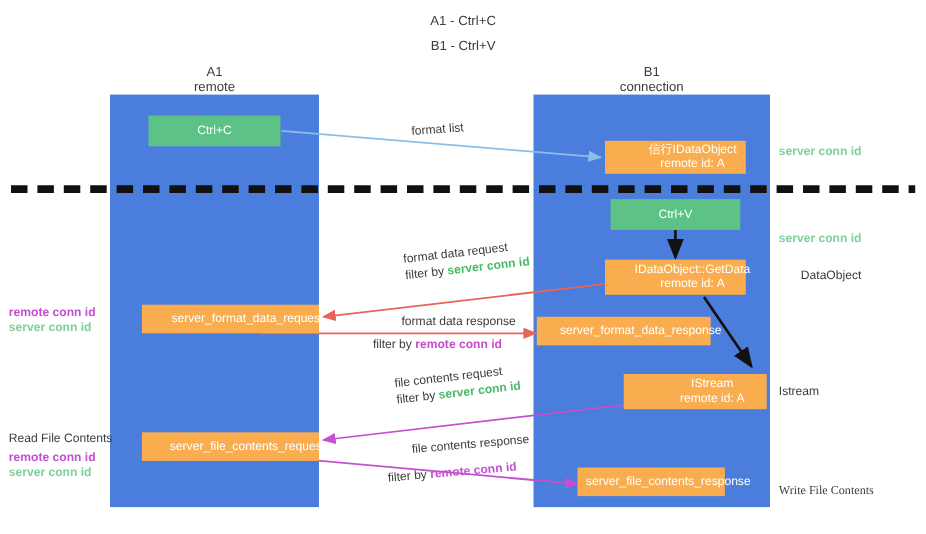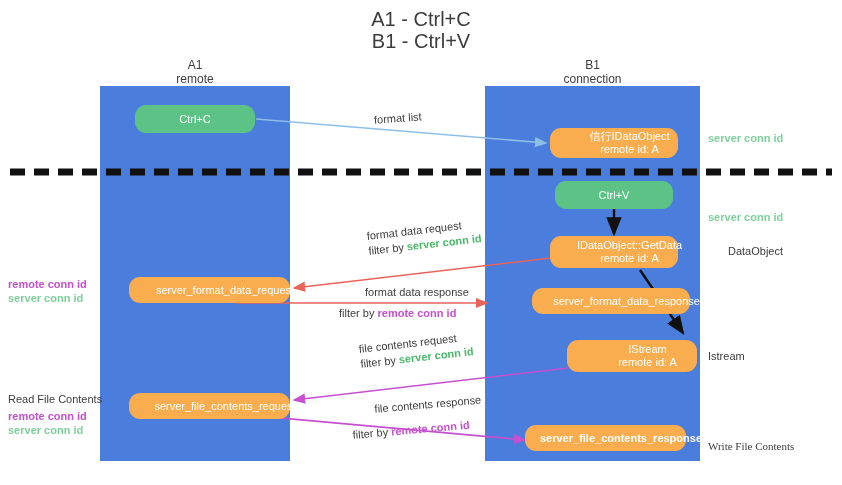--- a/index.html
+++ b/index.html
@@ -23,21 +23,21 @@
     left: 0; top: 0;
     width: 842px; height: 485px;
     overflow: visible;
   }
   .abs { position: absolute; }
 
   
   .title {
     left: 0; top: 8px; width: 842px;
     text-align: center;
-    font-size: 20px;
+    font-size: 12px;
     color: #3c3c3c;
     line-height: 22px;
   }
 
   
   .col-head {
     text-align: center;
     font-size: 12px;
     color: #3c3c3c;
     line-height: 14px;
@@ -54,21 +54,20 @@
   .box {
     display: flex;
     flex-direction: column;
     align-items: center;
     justify-content: center;
     color: #ffffff;
     font-size: 11px;
     line-height: 13px;
     text-align: center;
     box-sizing: border-box;
-    border-radius: 11px;
   }
   .box-orange { background: #f9ad4f; padding-left: 31px; }
   .box-green  { background: #5cc285; }
 
   
   .edge-label {
     font-size: 11px;
     color: #3c3c3c;
     white-space: nowrap;
     line-height: 15px;
@@ -165,29 +164,29 @@
 
   <div class="abs box box-orange" style="left:567px; top:340px; width:130px; height:32px;">
     <span>IStream</span>
     <span>remote id: A</span>
   </div>
 
   <div class="abs box box-orange" style="left:129px; top:277px; width:161px; height:26px;">
     <span>server_format_data_request</span>
   </div>
 
-  <div class="abs box box-orange" style="left:488px; top:288px; width:158px; height:26px;margin-left:44px;">
+  <div class="abs box box-orange" style="left:488px; top:288px; width:158px; height:26px;">
     <span>server_format_data_response</span>
   </div>
 
   <div class="abs box box-orange" style="left:129px; top:393px; width:161px; height:26px;">
     <span>server_file_contents_request</span>
   </div>
 
-  <div class="abs box box-orange" style="left:525px; top:425px; width:161px; height:26px;font-weight:bold;">
+  <div class="abs box box-orange" style="left:525px; top:425px; width:134px; height:26px;">
     <span>server_file_contents_response</span>
   </div>
 
   <div class="abs edge-label" style="left:374px; top:111px; transform:rotate(-4deg);">
     <span>format list</span>
   </div>
 
   <div class="abs edge-label" style="left:366px; top:229px; transform:rotate(-6.5deg); transform-origin:left top;">
     <div>format data request</div>
     <div>

